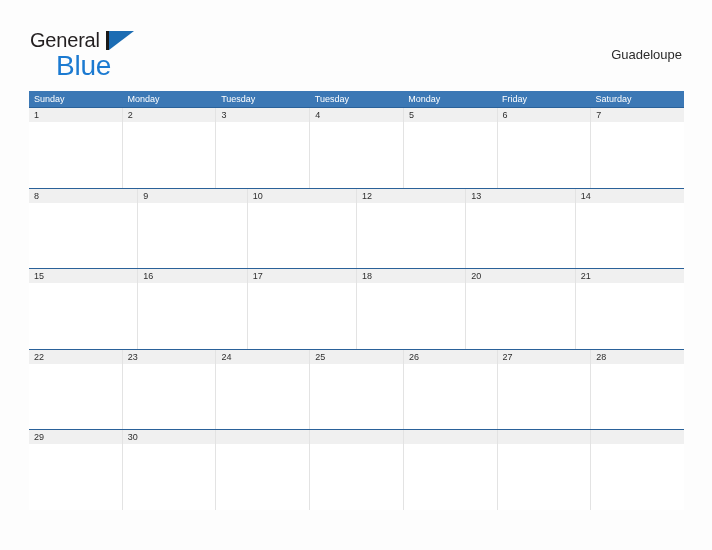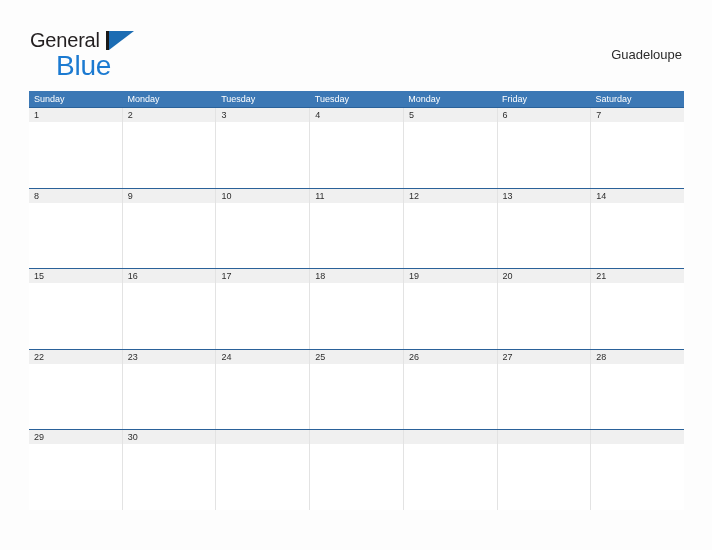--- a/index.html
+++ b/index.html
@@ -252,24 +252,20 @@
       <div class="day-cell">
           <span class="day-band"></span>
           <span class="day-num">9</span>
         </div>
       <div class="day-cell">
           <span class="day-band"></span>
           <span class="day-num">10</span>
         </div>
       <div class="day-cell">
           <span class="day-band"></span>
-          <span class="day-num">11</span>
-        </div>
-      <div class="day-cell">
-          <span class="day-band"></span>
           <span class="day-num">12</span>
         </div>
       <div class="day-cell">
           <span class="day-band"></span>
           <span class="day-num">13</span>
         </div>
       <div class="day-cell">
           <span class="day-band"></span>
           <span class="day-num">14</span>
         </div>
@@ -287,24 +283,20 @@
       <div class="day-cell">
           <span class="day-band"></span>
           <span class="day-num">17</span>
         </div>
       <div class="day-cell">
           <span class="day-band"></span>
           <span class="day-num">18</span>
         </div>
       <div class="day-cell">
           <span class="day-band"></span>
-          <span class="day-num">19</span>
-        </div>
-      <div class="day-cell">
-          <span class="day-band"></span>
           <span class="day-num">20</span>
         </div>
       <div class="day-cell">
           <span class="day-band"></span>
           <span class="day-num">21</span>
         </div>
     </div>
 
     <div class="week-row">
       <div class="day-cell">

